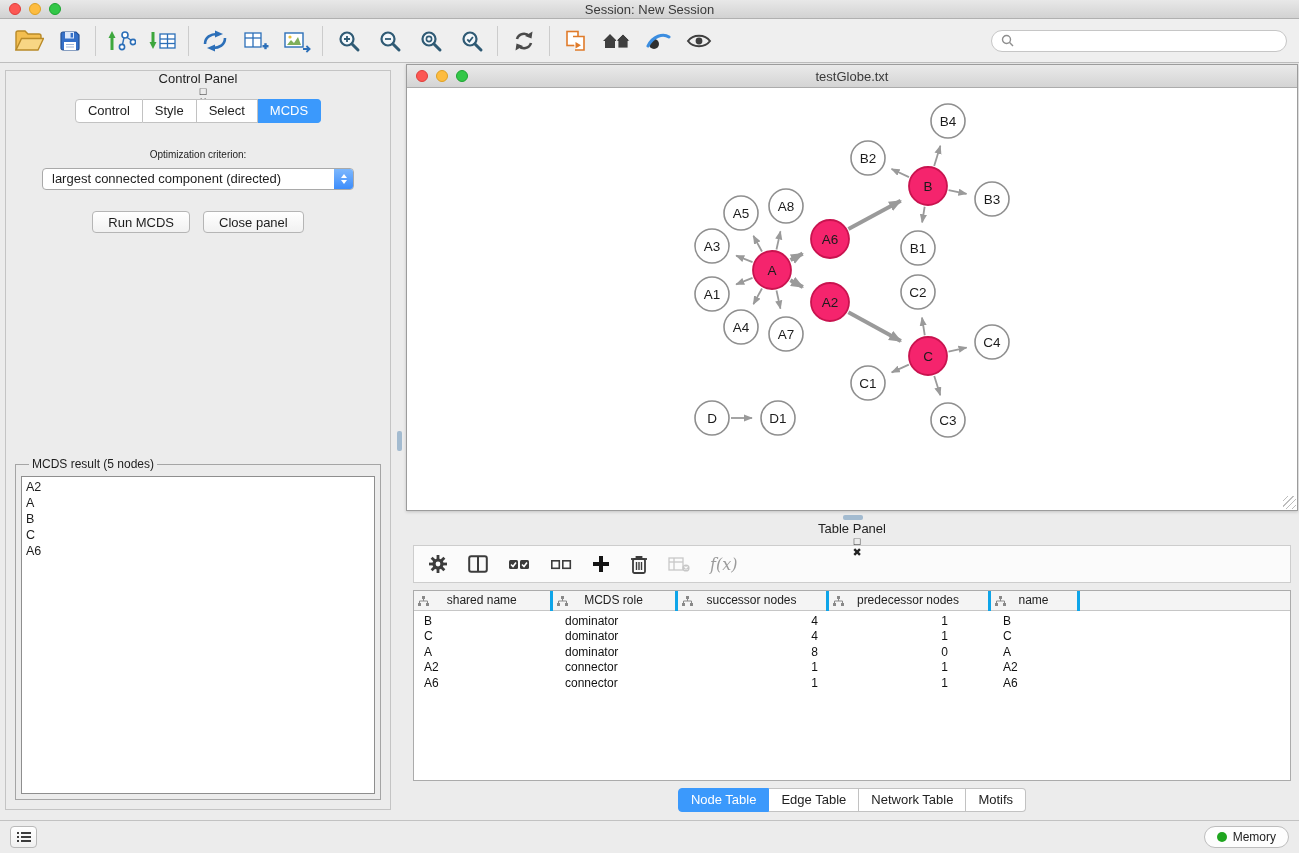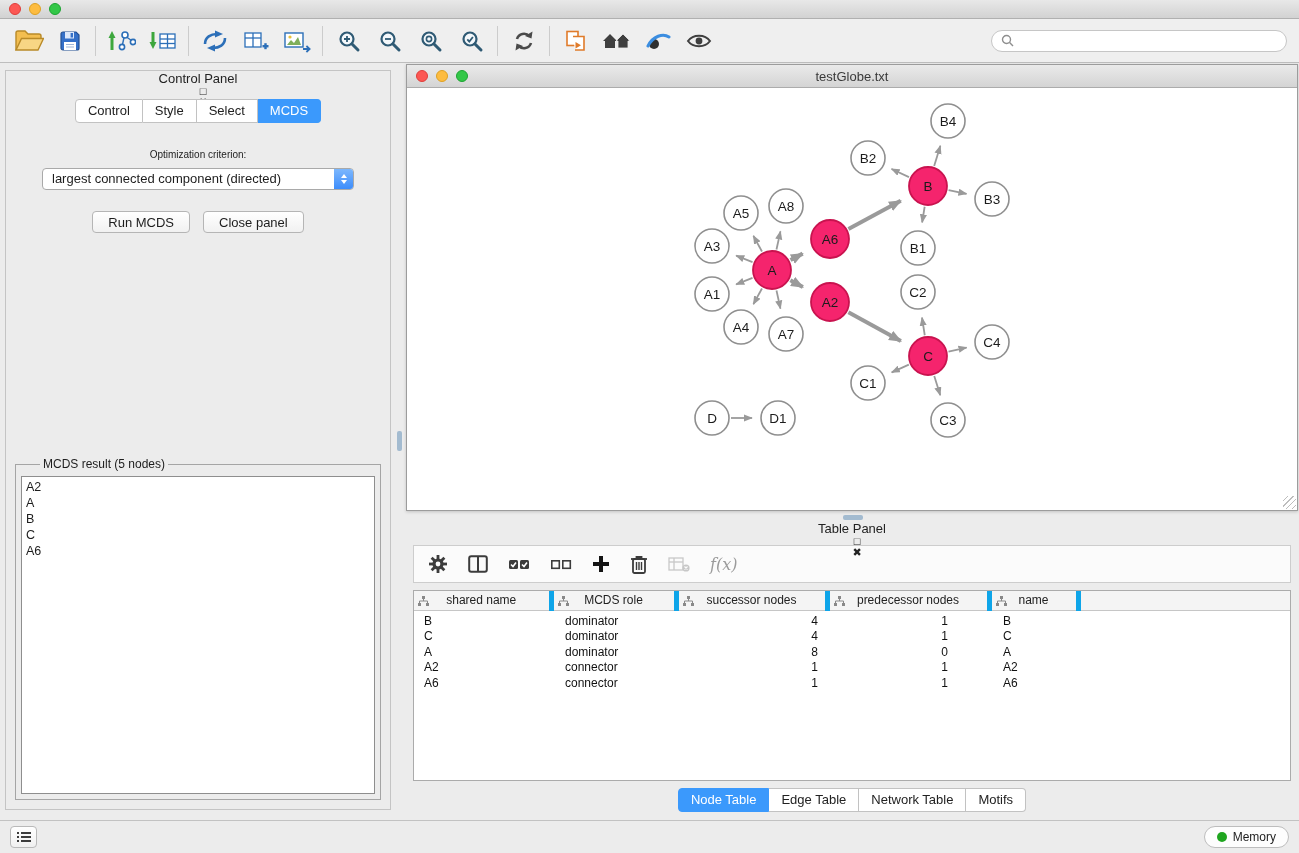--- a/index.html
+++ b/index.html
@@ -37,42 +37,42 @@
   .seg-tab:last-child  { border-radius:0 4px 4px 0; }
   .seg-tab.active { background:#3B99FC; border-color:#3B99FC; color:#fff; }
   .opt-label { margin-top:26px; text-align:center; font-size:10px; }
   .dropdown { margin:8px auto 0 auto; width:312px; height:22px; background:#fff; border:1px solid #A9A9A9; border-radius:4px; position:relative; font-size:13px; line-height:20px; padding-left:9px; }
   .dropdown .stepper { position:absolute; right:0; top:0; bottom:0; width:19px; border-radius:0 3px 3px 0; background:linear-gradient(#7CB7FD,#3D8DFB); display:flex; flex-direction:column; align-items:center; justify-content:center; gap:2px; }
   .tri-up { width:0; height:0; border-left:3.5px solid transparent; border-right:3.5px solid transparent; border-bottom:4.5px solid #fff; }
   .tri-dn { width:0; height:0; border-left:3.5px solid transparent; border-right:3.5px solid transparent; border-top:4.5px solid #fff; }
   .btn-row { margin-top:21px; display:flex; justify-content:center; gap:13px; }
   .mac-btn { height:22px; padding:0 15px; font-size:13px; background:linear-gradient(#FFFFFF,#F1F1F1); border:1px solid #B5B5B5; border-radius:4px; color:#1d1d1d; cursor:default; font-family:"Liberation Sans",sans-serif; }
   .result-box { position:absolute; left:9px; right:9px; top:386px; bottom:9px; border:1px solid #A5A5A5; padding:5px; }
-  .result-box legend { font-size:12px; padding:0 3px; margin-left:19px; }
+  .result-box legend { font-size:12px; padding:0 3px; margin-left:8px; }
   .result-list { width:100%; height:100%; background:#fff; border:1px solid #8E8E8E; font-size:12.5px; padding:2px 4px; overflow:auto; }
   .result-item { line-height:16px; }
 
   
   .network-window { position:absolute; left:406px; top:1px; width:892px; height:447px; background:#fff; border:1px solid #9C9C9C; box-shadow:0 1px 3px rgba(0,0,0,0.18); }
   .net-titlebar { height:23px; background:linear-gradient(#EAEAEA,#D4D4D4); border-bottom:1px solid #ACACAC; position:relative; display:flex; align-items:center; }
   .net-titlebar .title { position:absolute; left:0; right:0; text-align:center; font-size:13px; color:#3A3A3A; }
   .net-canvas { position:absolute; top:24px; left:0; right:0; bottom:0; background:#fff; overflow:hidden; }
   .resize-corner { position:absolute; right:1px; bottom:1px; width:13px; height:13px; background:repeating-linear-gradient(135deg, transparent 0 3px, #BDBDBD 3px 4px); cursor:nwse-resize; }
   .split-handle { position:absolute; background:#A3BBD0; border-radius:2px; }
   .split-v { left:397px; top:368px; width:5px; height:20px; }
   .split-h { left:843px; top:452px; width:20px; height:5px; }
 
   
   .table-panel { position:absolute; left:406px; top:458px; width:892px; height:299px; }
   .tp-toolbar { margin:2px 7px 0 7px; height:38px; background:#FBFBFB; border:1px solid #CDCDCD; display:flex; align-items:center; gap:20px; padding:0 14px; }
   .tp-btn { background:none; border:none; display:flex; align-items:center; cursor:default; }
   .fx { font-family:"DejaVu Serif", serif; font-style:italic; font-size:16px; color:#9B9B9B; }
   .table-wrap { margin:7px 7px 0 7px; height:191px; background:#fff; border:1px solid #ABABAB; overflow:hidden; }
   table { border-collapse:collapse; table-layout:fixed; width:100%; font-size:12px; }
-  thead th { height:19px; background:#F4F4F4; border-right:5px solid #0ea5e9; border-bottom:1px solid #C6C6C6; font-weight:normal; text-align:center; position:relative; color:#222; }
+  thead th { height:19px; background:#F4F4F4; border-right:3px solid #0ea5e9; border-bottom:1px solid #C6C6C6; font-weight:normal; text-align:center; position:relative; color:#222; }
   thead th .col-icon { position:absolute; left:4px; top:4px; }
   thead th:last-child { border-right:none; }
   tbody td { height:15.6px; line-height:15.6px; white-space:nowrap; overflow:hidden; color:#111; }
   tbody tr:first-child td { padding-top:3px; }
   td.c0 { padding-left:10px; }
   td.c1 { padding-left:14px; }
   td.c2 { text-align:right; padding-right:9px; }
   td.c3 { text-align:right; padding-right:41px; }
   td.c4 { padding-left:14px; }
   .table-tabs { margin-top:7px; display:flex; justify-content:center; }
@@ -87,20 +87,21 @@
 <body>
 
 <div class="app">
 
   <div class="titlebar">
     <div class="traffic">
       <span class="dot red"></span>
       <span class="dot yellow"></span>
       <span class="dot green"></span>
     </div>
+    <div class="title">Session: New Session</div>
   </div>
 
   <div class="toolbar">
     <button class="tb-btn">
       <svg width="30" height="24" viewBox="0 0 30 24">
         <path d="M2 21 V4 a2 2 0 0 1 2-2 h7 l3 3 h11 a2 2 0 0 1 2 2 v3" fill="#F3BE50" stroke="#B98A28" stroke-width="1.4"></path>
         <path d="M2 21 L7.5 9.5 H29.5 L24 21 Z" fill="#F8D684" stroke="#B98A28" stroke-width="1.4"></path>
       </svg>
     </button>
     <button class="tb-btn">

